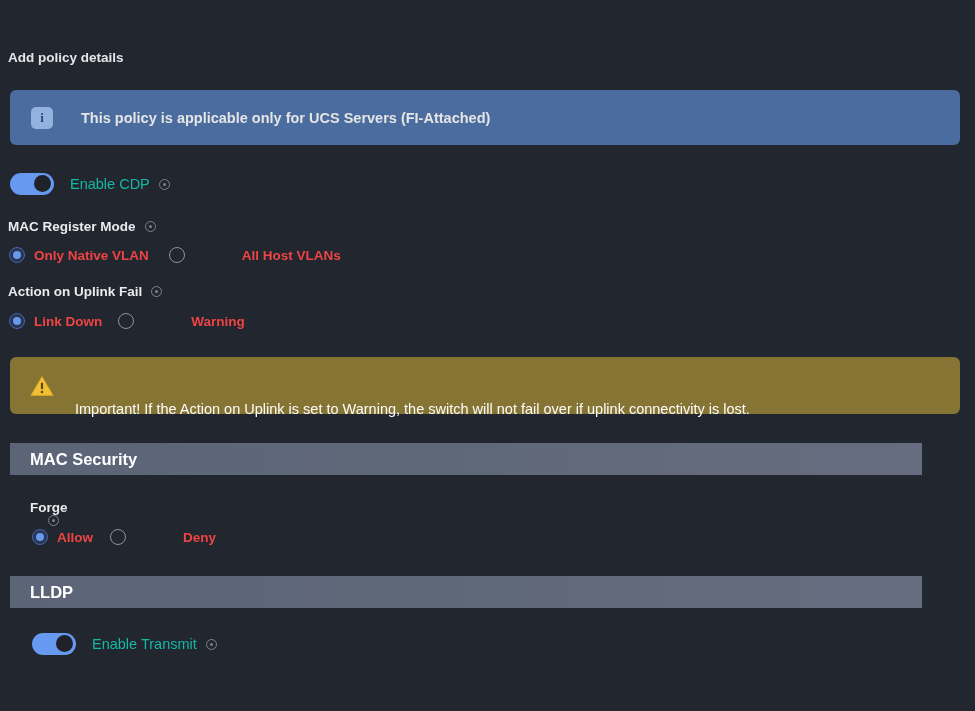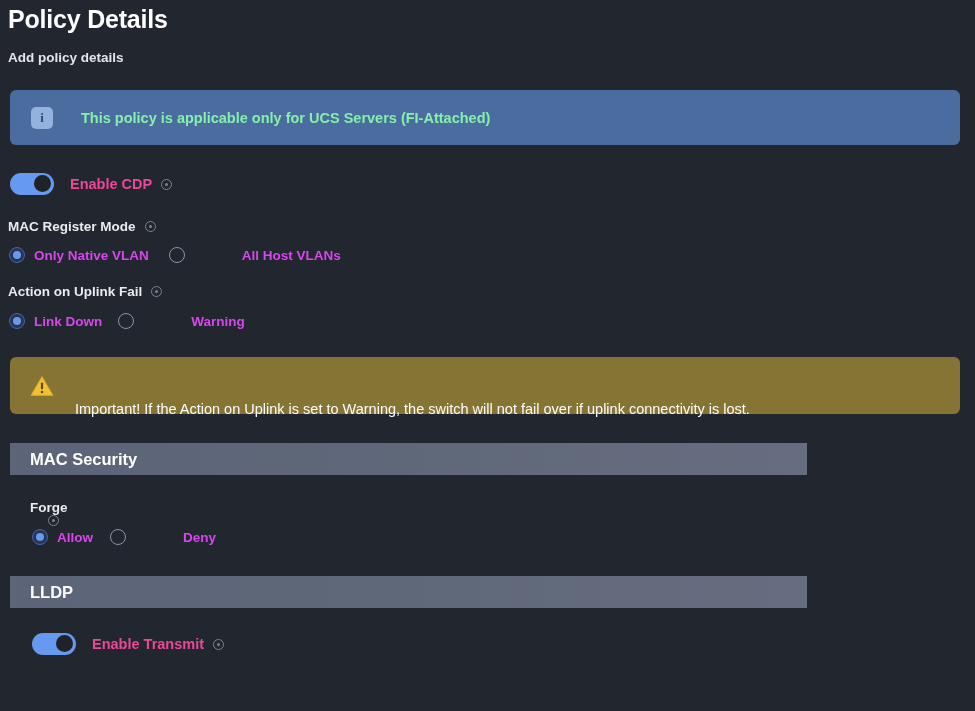--- a/index.html
+++ b/index.html
@@ -78,31 +78,31 @@
     font-weight: bold;
     font-family: "Liberation Serif", serif;
     display: flex;
     align-items: center;
     justify-content: center;
     line-height: 1;
   }
   .banner-text {
     font-size: 14.5px;
     font-weight: bold;
-    color: #86efac;
+    color: #e5e5e5;
     white-space: nowrap;
   }
   .banner-info .banner-text { margin-left: 26px; }
   .banner-warn .banner-text { margin-left: 20px; font-weight: normal; color: #fdfdfd; margin-top: 47px; }
 
   
   .section-header {
     position: absolute;
     left: 10px;
-    width: 797px;
+    width: 912px;
     height: 32px;
     background: linear-gradient(to right, #5c6478 0%, #5f6879 48%, #666d80 100%);
     display: flex;
     align-items: center;
     text-align: center;
   }
   .section-header .title {
     margin-left: 20px;
     font-size: 16.5px;
     font-weight: bold;
@@ -155,22 +155,22 @@
     top: 2px;
     right: 3px;
     width: 17px;
     height: 17px;
     border-radius: 50%;
     background: #1f2329;
   }
   .toggle-label {
     margin-left: 16px;
     font-size: 14.5px;
-    font-weight: bold;
-    color: #ec4899;
+    font-weight: normal;
+    color: #14b8a6;
     white-space: nowrap;
   }
 
   
   .radio {
     width: 16px;
     height: 16px;
     border-radius: 50%;
     border: 1.5px solid #8d93a0;
     position: relative;
@@ -187,21 +187,21 @@
     left: 50%; top: 50%;
     width: 8px; height: 8px;
     margin: -4px 0 0 -4px;
     border-radius: 50%;
     background: #6699f0;
   }
   .radio-label {
     margin-left: 9px;
     font-size: 13.5px;
     font-weight: bold;
-    color: #d946ef;
+    color: #ef4444;
     white-space: nowrap;
     text-align: right;
   }
   .radio-group { display: flex; align-items: center; }
   .radio-item { display: flex; align-items: center; }
   .radio-item + .radio-item { margin-left: 20px; gap: 48px; }
 
   
   #row-cdp        { left: 10px;  top: 173px; }
   #row-mac-label  { left: 8px;   top: 219px; }
@@ -214,21 +214,20 @@
   #row-receive       { left: 32px; top: 679px; }
 
   #row-forge-radios .radio-item + .radio-item { margin-left: 17px; }
   #row-uplink-radios .radio-item + .radio-item { margin-left: 16px; }
 </style>
 </head>
 <body>
 
 <div class="page">
 
-  <div class="page-title">Policy Details</div>
   <div class="page-subtitle">Add policy details</div>
 
   <div class="banner banner-info">
     <span class="banner-icon">
       <span class="info-badge">i</span>
     </span>
     <span class="banner-text">This policy is applicable only for UCS Servers (FI-Attached)</span>
   </div>
 
   <div class="row" id="row-cdp">

